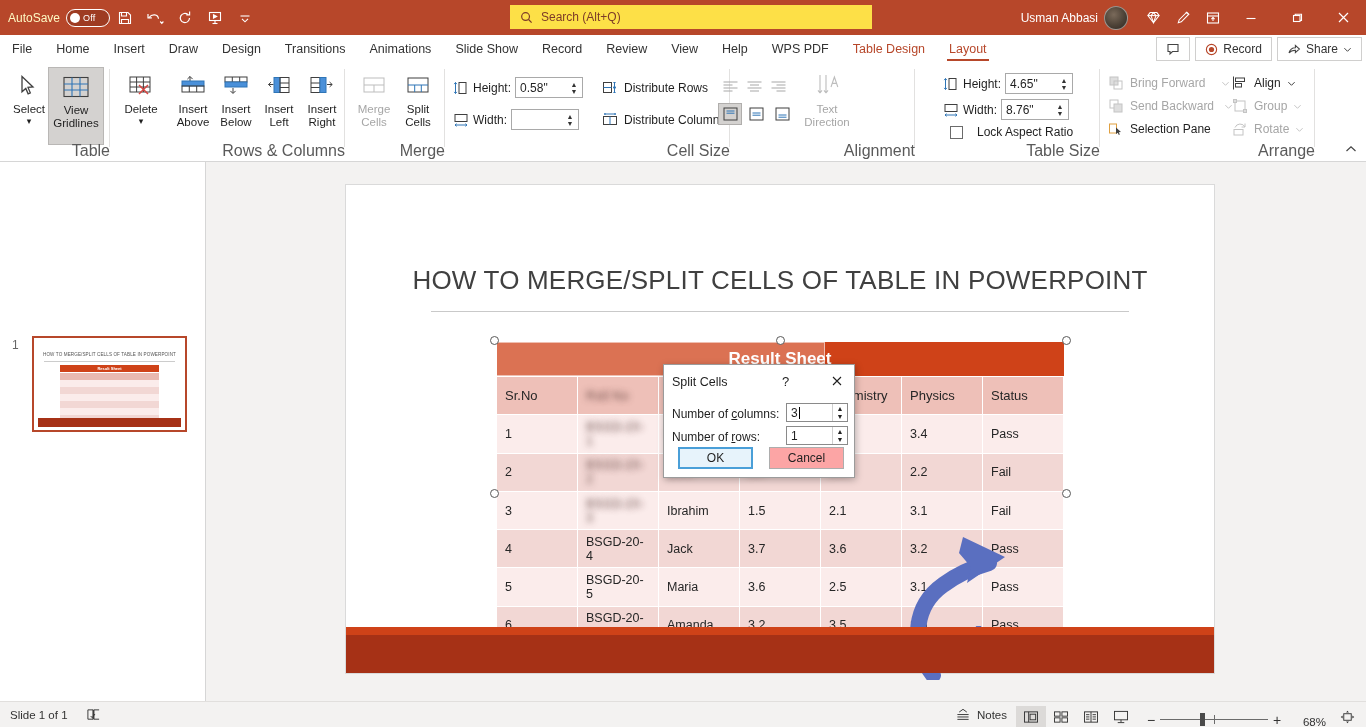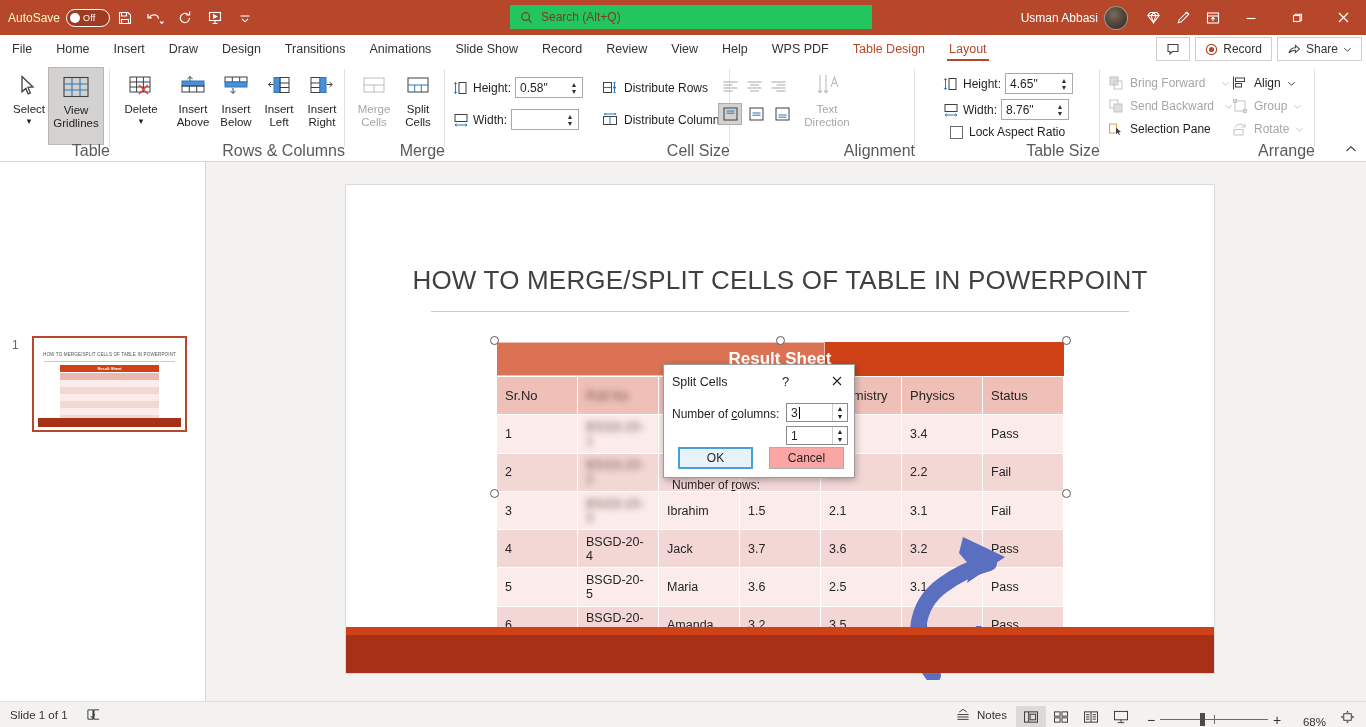--- a/index.html
+++ b/index.html
@@ -31,21 +31,21 @@
     width:30px; height:26px; display:flex; align-items:center; justify-content:center;
     cursor:pointer; color:#fff;
   }
   .tb-icon svg{ display:block; }
   .tb-title{
     position:absolute; left:0; right:0; text-align:center; font-size:12.5px; color:#fff;
     pointer-events:none;
   }
   .searchbox{
     position:absolute; left:510px; top:5px; width:362px; height:24px;
-    background:#22c55e; display:flex; align-items:center; gap:8px; padding-left:10px;
+    background:#fde047; display:flex; align-items:center; gap:8px; padding-left:10px;
     cursor:text;
   }
   .searchbox .ph{ font-size:12px; color:#7d3b28; }
   .tb-right{
     position:absolute; right:0; top:0; height:35px; display:flex; align-items:center;
   }
   .user-name{ font-size:12px; color:#fff; margin-right:6px; }
   .avatar{
     width:24px;height:24px;border-radius:50%;
     background:radial-gradient(circle at 40% 35%, #7a6a5a 0%, #4d4237 55%, #2e2620 100%);
@@ -102,21 +102,21 @@
   .fldrow{ position:absolute; display:flex; align-items:center; gap:4px; font-size:12px; }
   .spin{
     width:68px; height:21px; border:1px solid #a9a9a9; background:#fff; display:flex;
     align-items:center; padding-left:4px; font-size:12px; position:relative; cursor:text;
   }
   .spin .arrows{
     position:absolute; right:1px; top:1px; bottom:1px; width:14px;
     display:flex; flex-direction:column; justify-content:center; align-items:center;
     color:#333; font-size:7px; line-height:7px;
   }
-  .chkrow{ position:absolute; display:flex; align-items:center; gap:6px; font-size:12px; }
+  .chkrow{ position:absolute; display:flex; align-items:center; gap:14px; font-size:12px; }
   .chk{ width:13px;height:13px;border:1px solid #6b6b6b; background:#fff; }
   .smallbtn{
     position:absolute; display:flex; align-items:center; gap:6px; font-size:12px;
     padding:2px 4px; cursor:pointer; color:#1f1f1f;
   }
   .smallbtn.disabled{ color:#a6a6a6; cursor:default; }
   .alignbtn{
     position:absolute; width:24px; height:22px; display:flex; align-items:center;
     justify-content:center; cursor:pointer;
   }
@@ -847,21 +847,21 @@
 
         <div class="dlg-lbl" style="top:42px;"><span>Number of </span><u>c</u><span>olumns:</span></div>
         <div class="dlg-spin" style="top:38px;">
           <span>3</span><span class="caret"></span>
           <span class="arrows">
               <div>▲</div>
               <div>▼</div>
             </span>
         </div>
 
-        <div class="dlg-lbl" style="top:65px;margin-top:48px;"><span>Number of </span><u>r</u><span>ows:</span></div>
+        <div class="dlg-lbl" style="top:65px;"><span>Number of </span><u>r</u><span>ows:</span></div>
         <div class="dlg-spin" style="top:61px;">
           <span>1</span>
           <span class="arrows">
               <div>▲</div>
               <div>▼</div>
             </span>
         </div>
 
         <div class="dlg-btn ok">OK</div>
         <div class="dlg-btn cancel">Cancel</div>

